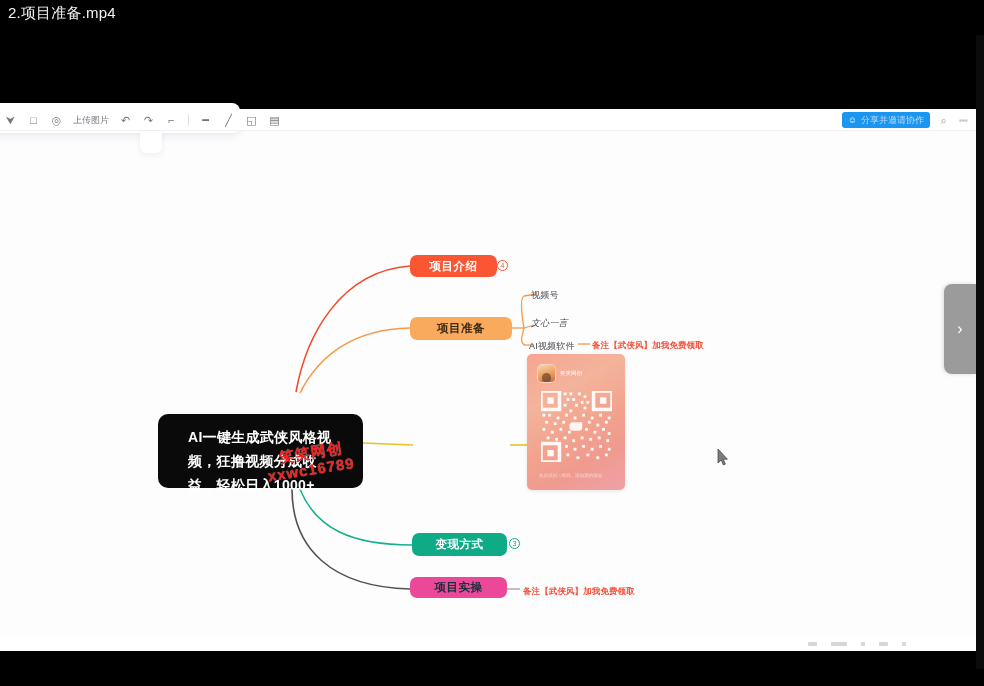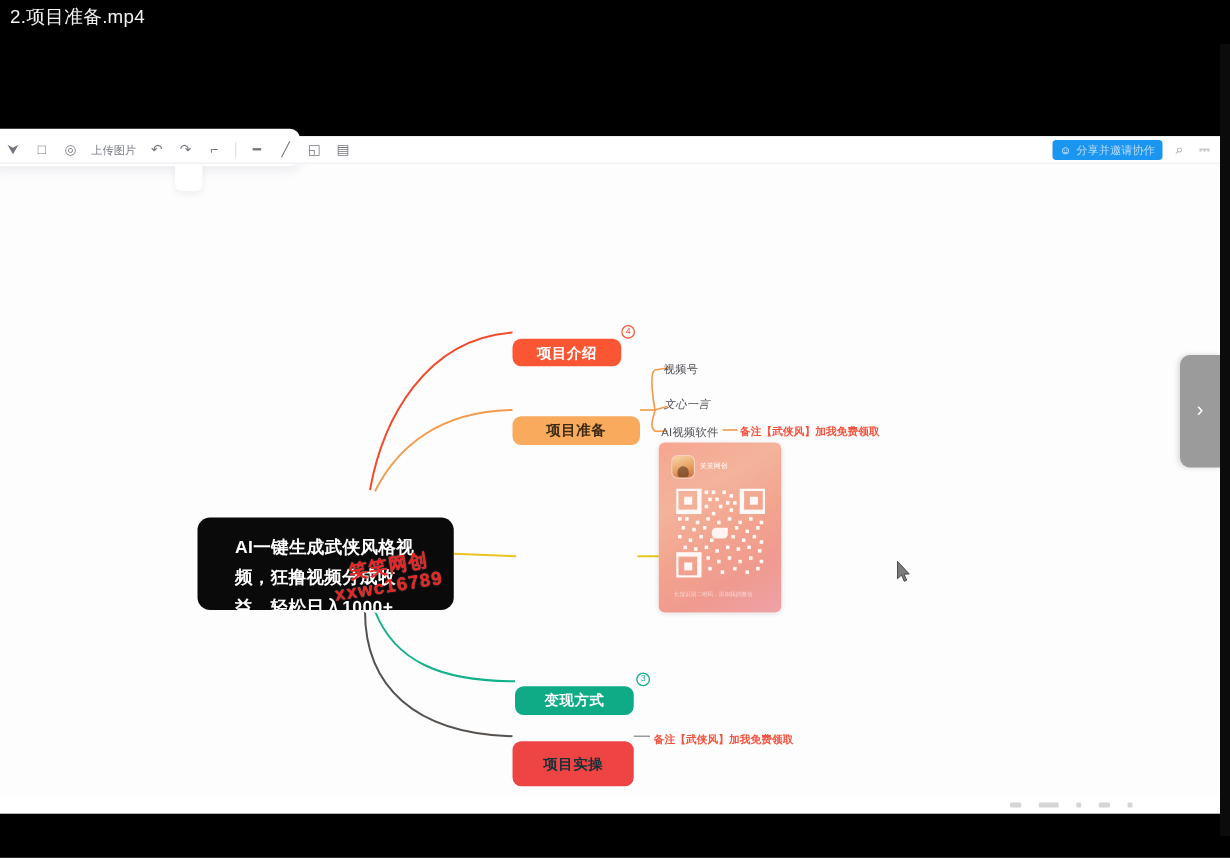--- a/index.html
+++ b/index.html
@@ -81,36 +81,36 @@
   }
 
   
   .canvas { position: absolute; left: 0; top: 22px; width: 976px; height: 520px; overflow: hidden; }
   .canvas svg.links { position: absolute; left: 0; top: 0; width: 976px; height: 520px; }
 
   .node {
     position: absolute; border-radius: 7px;
     display: flex; align-items: center; justify-content: center;
     font-weight: bold; color: #fff; font-size: 11.5px;
-    letter-spacing: .5px; white-space: nowrap; margin-top: 16px;
+    letter-spacing: .5px; white-space: nowrap;
   }
   .node-root {
     position: absolute; left: 158px; top: 283px;
     width: 205px; height: 74px;
     background: #0a0a0a; border-radius: 10px;
     color: #fff; font-size: 14px; font-weight: bold;
     line-height: 24px; padding: 11px 30px; letter-spacing: .3px;
   }
   .node-intro  { left: 410px; top: 124px; width: 87px; height: 22px; background: #fb5634; }
   .node-prep   { left: 410px; top: 186px; width: 102px; height: 23px; background: #f9aa5c; color: #3c2a14; }
   .node-v      { left: 413px; top: 293px; width: 97px; height: 42px; background: #f6cf1c;
                  color: #2a2306; font-size: 10.5px; font-weight: bold;
                  flex-direction: column; gap: 2px; letter-spacing: 0; line-height: 15px; }
   .node-money  { left: 412px; top: 402px; width: 95px; height: 23px; background: #0eab86; }
-  .node-ops    { left: 410px; top: 446px; width: 97px; height: 36px; background: #ef4444; color: #143038; }
+  .node-ops    { left: 410px; top: 446px; width: 97px; height: 21px; background: #ec4899; color: #143038; }
 
   .badge {
     position: absolute; width: 11px; height: 11px; border-radius: 50%;
     border: 1px solid currentColor; font-size: 7px;
     display: flex; align-items: center; justify-content: center;
     background: #fff; font-weight: normal;
   }
   .badge-intro { left: 497px; top: 129px; color: #fb5634; }
   .badge-money { left: 509px; top: 407px; color: #0eab86; }
 

